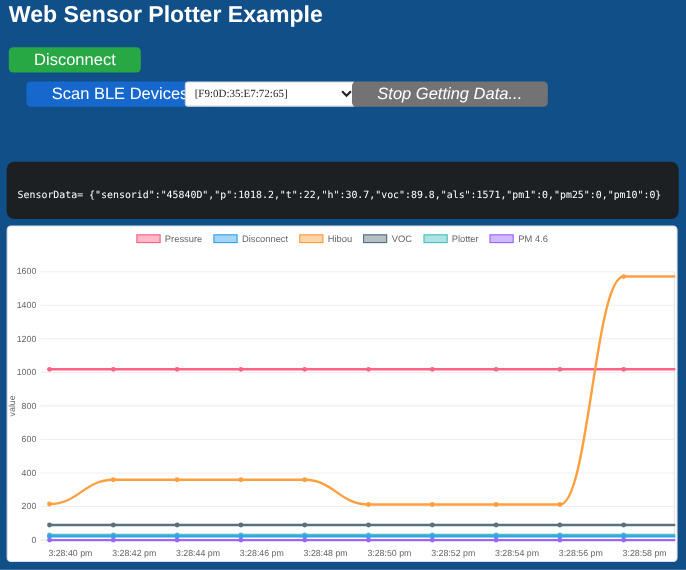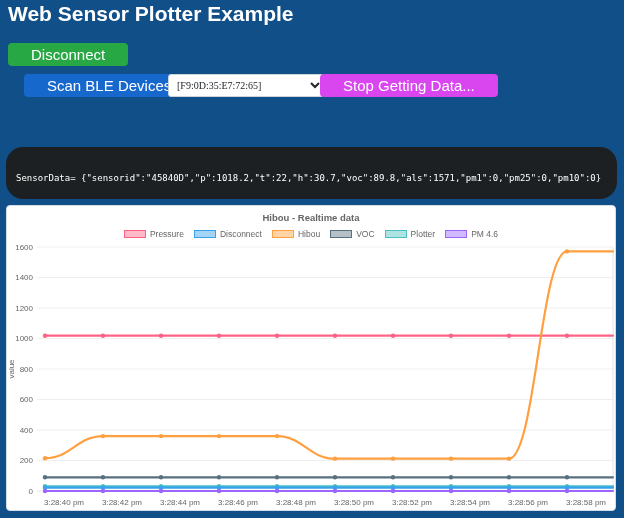--- a/index.html
+++ b/index.html
@@ -12,29 +12,29 @@
     position:absolute;left:8px;top:2px;margin:0;
     color:#ffffff;font-size:21px;font-weight:bold;letter-spacing:0px;
   }
   .btn{
     position:absolute;border:none;border-radius:4px;color:#fff;
     font-family:"Liberation Sans",sans-serif;font-size:15px;
     padding:0 23px;height:23px;line-height:23px;cursor:pointer;white-space:nowrap;
   }
   .btn-disconnect{left:8px;top:43px;background:#28a745;}
   .btn-scan{left:24px;top:74px;background:#1768cd;}
-  .btn-stop{left:320px;top:74px;background:#d946ef;}
+  .btn-stop{left:320px;top:74px;background:#737373;font-style:italic;}
   .device-select{
     position:absolute;left:168px;top:74px;width:156px;height:23px;
     font-family:Liberation Serif, serif;font-size:10px;color:#212529;
     border:1px solid #cfd4da;border-radius:3px;background:#fff;padding:0 4px;
   }
   .console-panel{
     position:absolute;left:6px;top:147px;width:611px;height:52px;box-sizing:border-box;
-    background:#1d2023;border-radius:17px;padding:26px 10px 8px 10px;
+    background:#1d2023;border-radius:7px;padding:26px 10px 8px 10px;
     font-family:"DejaVu Sans Mono", monospace;font-size:9px;color:#ffffff;white-space:nowrap;
   }
   .chart-card{
     position:absolute;left:6px;top:205px;width:610px;height:306px;box-sizing:border-box;
     background:#ffffff;border:1px solid #d8dee6;border-radius:4px;
   }
   .chart-title{
     margin-top:6px;text-align:center;
     font-size:9.5px;font-weight:bold;color:#666;
   }
@@ -59,21 +59,20 @@
   <option>[F9:0D:35:E7:72:65]</option>
 </select>
 
 <button class="btn btn-stop">Stop Getting Data...</button>
 
 <div class="console-panel">
   <span>SensorData= {"sensorid":"45840D","p":1018.2,"t":22,"h":30.7,"voc":89.8,"als":1571,"pm1":0,"pm25":0,"pm10":0}</span>
 </div>
 
 <div class="chart-card">
-  <div class="chart-title">Hibou - Realtime data</div>
   <div class="chart-legend">
       <div class="legend-item">
         <span class="legend-box" style="border-color: rgb(255, 99, 132); background: rgba(255, 99, 132, 0.45);"></span>
         <span class="legend-label">Pressure</span>
       </div>
       <div class="legend-item">
         <span class="legend-box" style="border-color: rgb(54, 162, 235); background: rgba(54, 162, 235, 0.45);"></span>
         <span class="legend-label">Disconnect</span>
       </div>
       <div class="legend-item">

